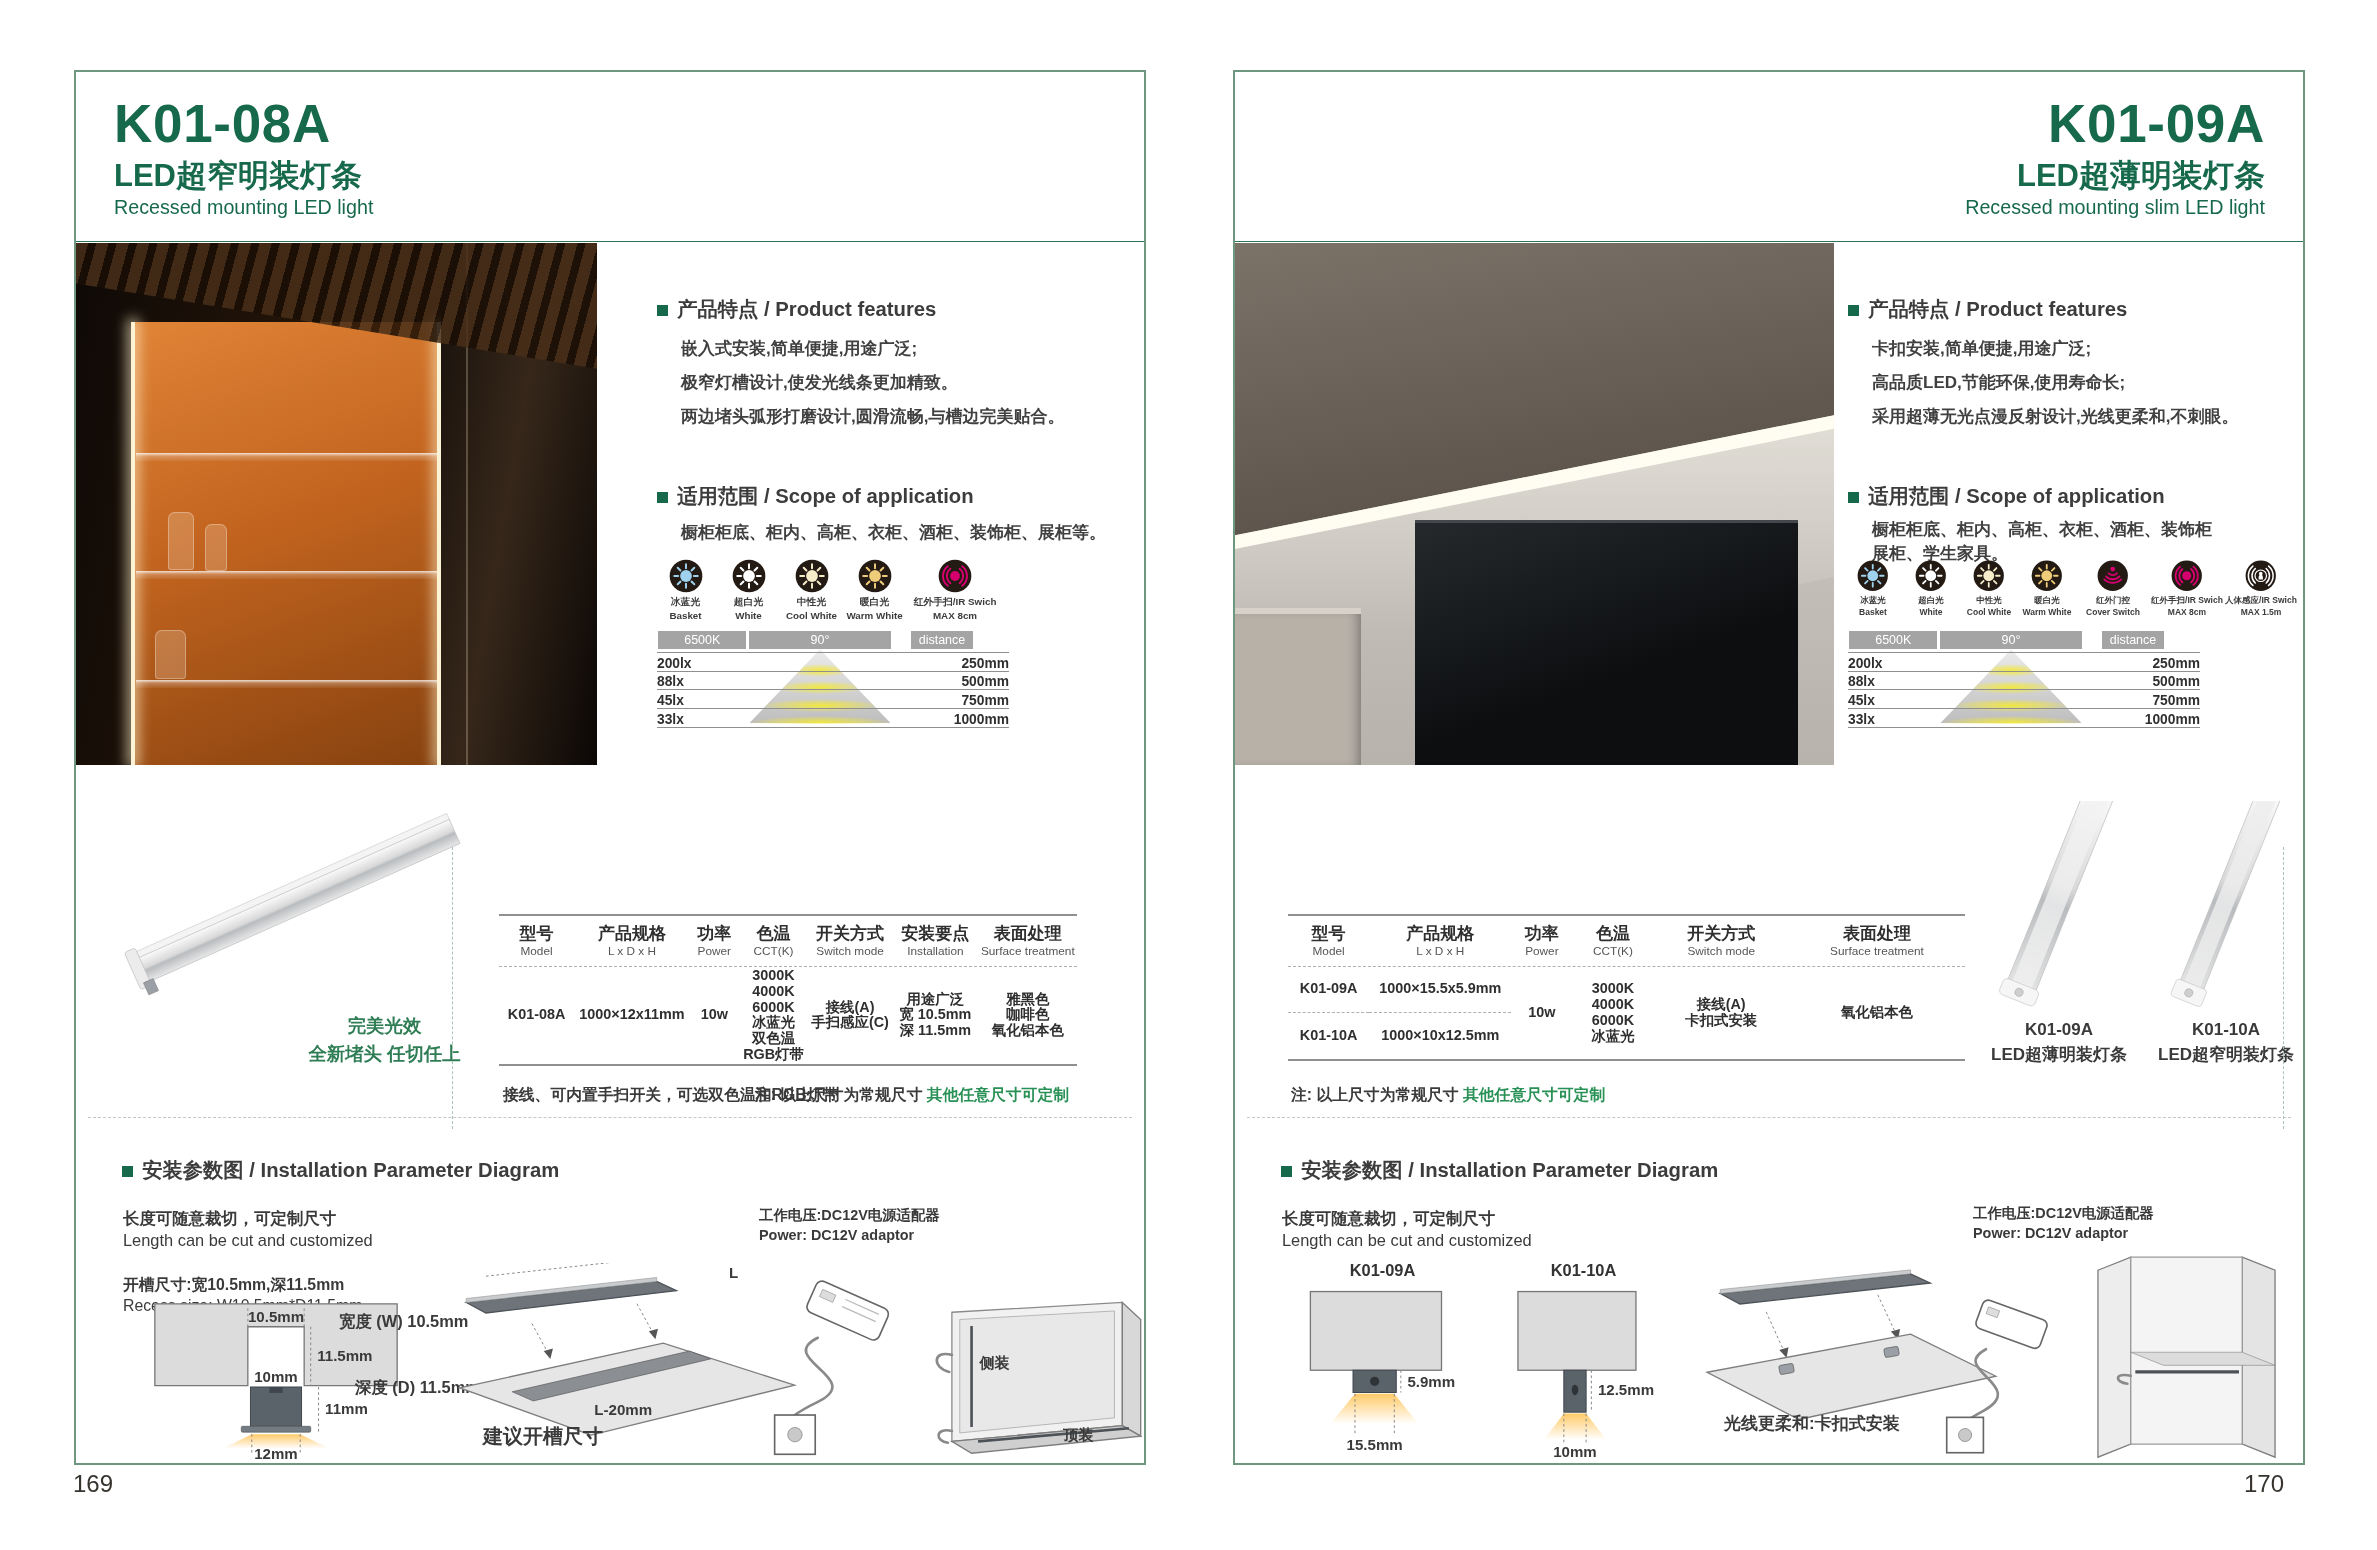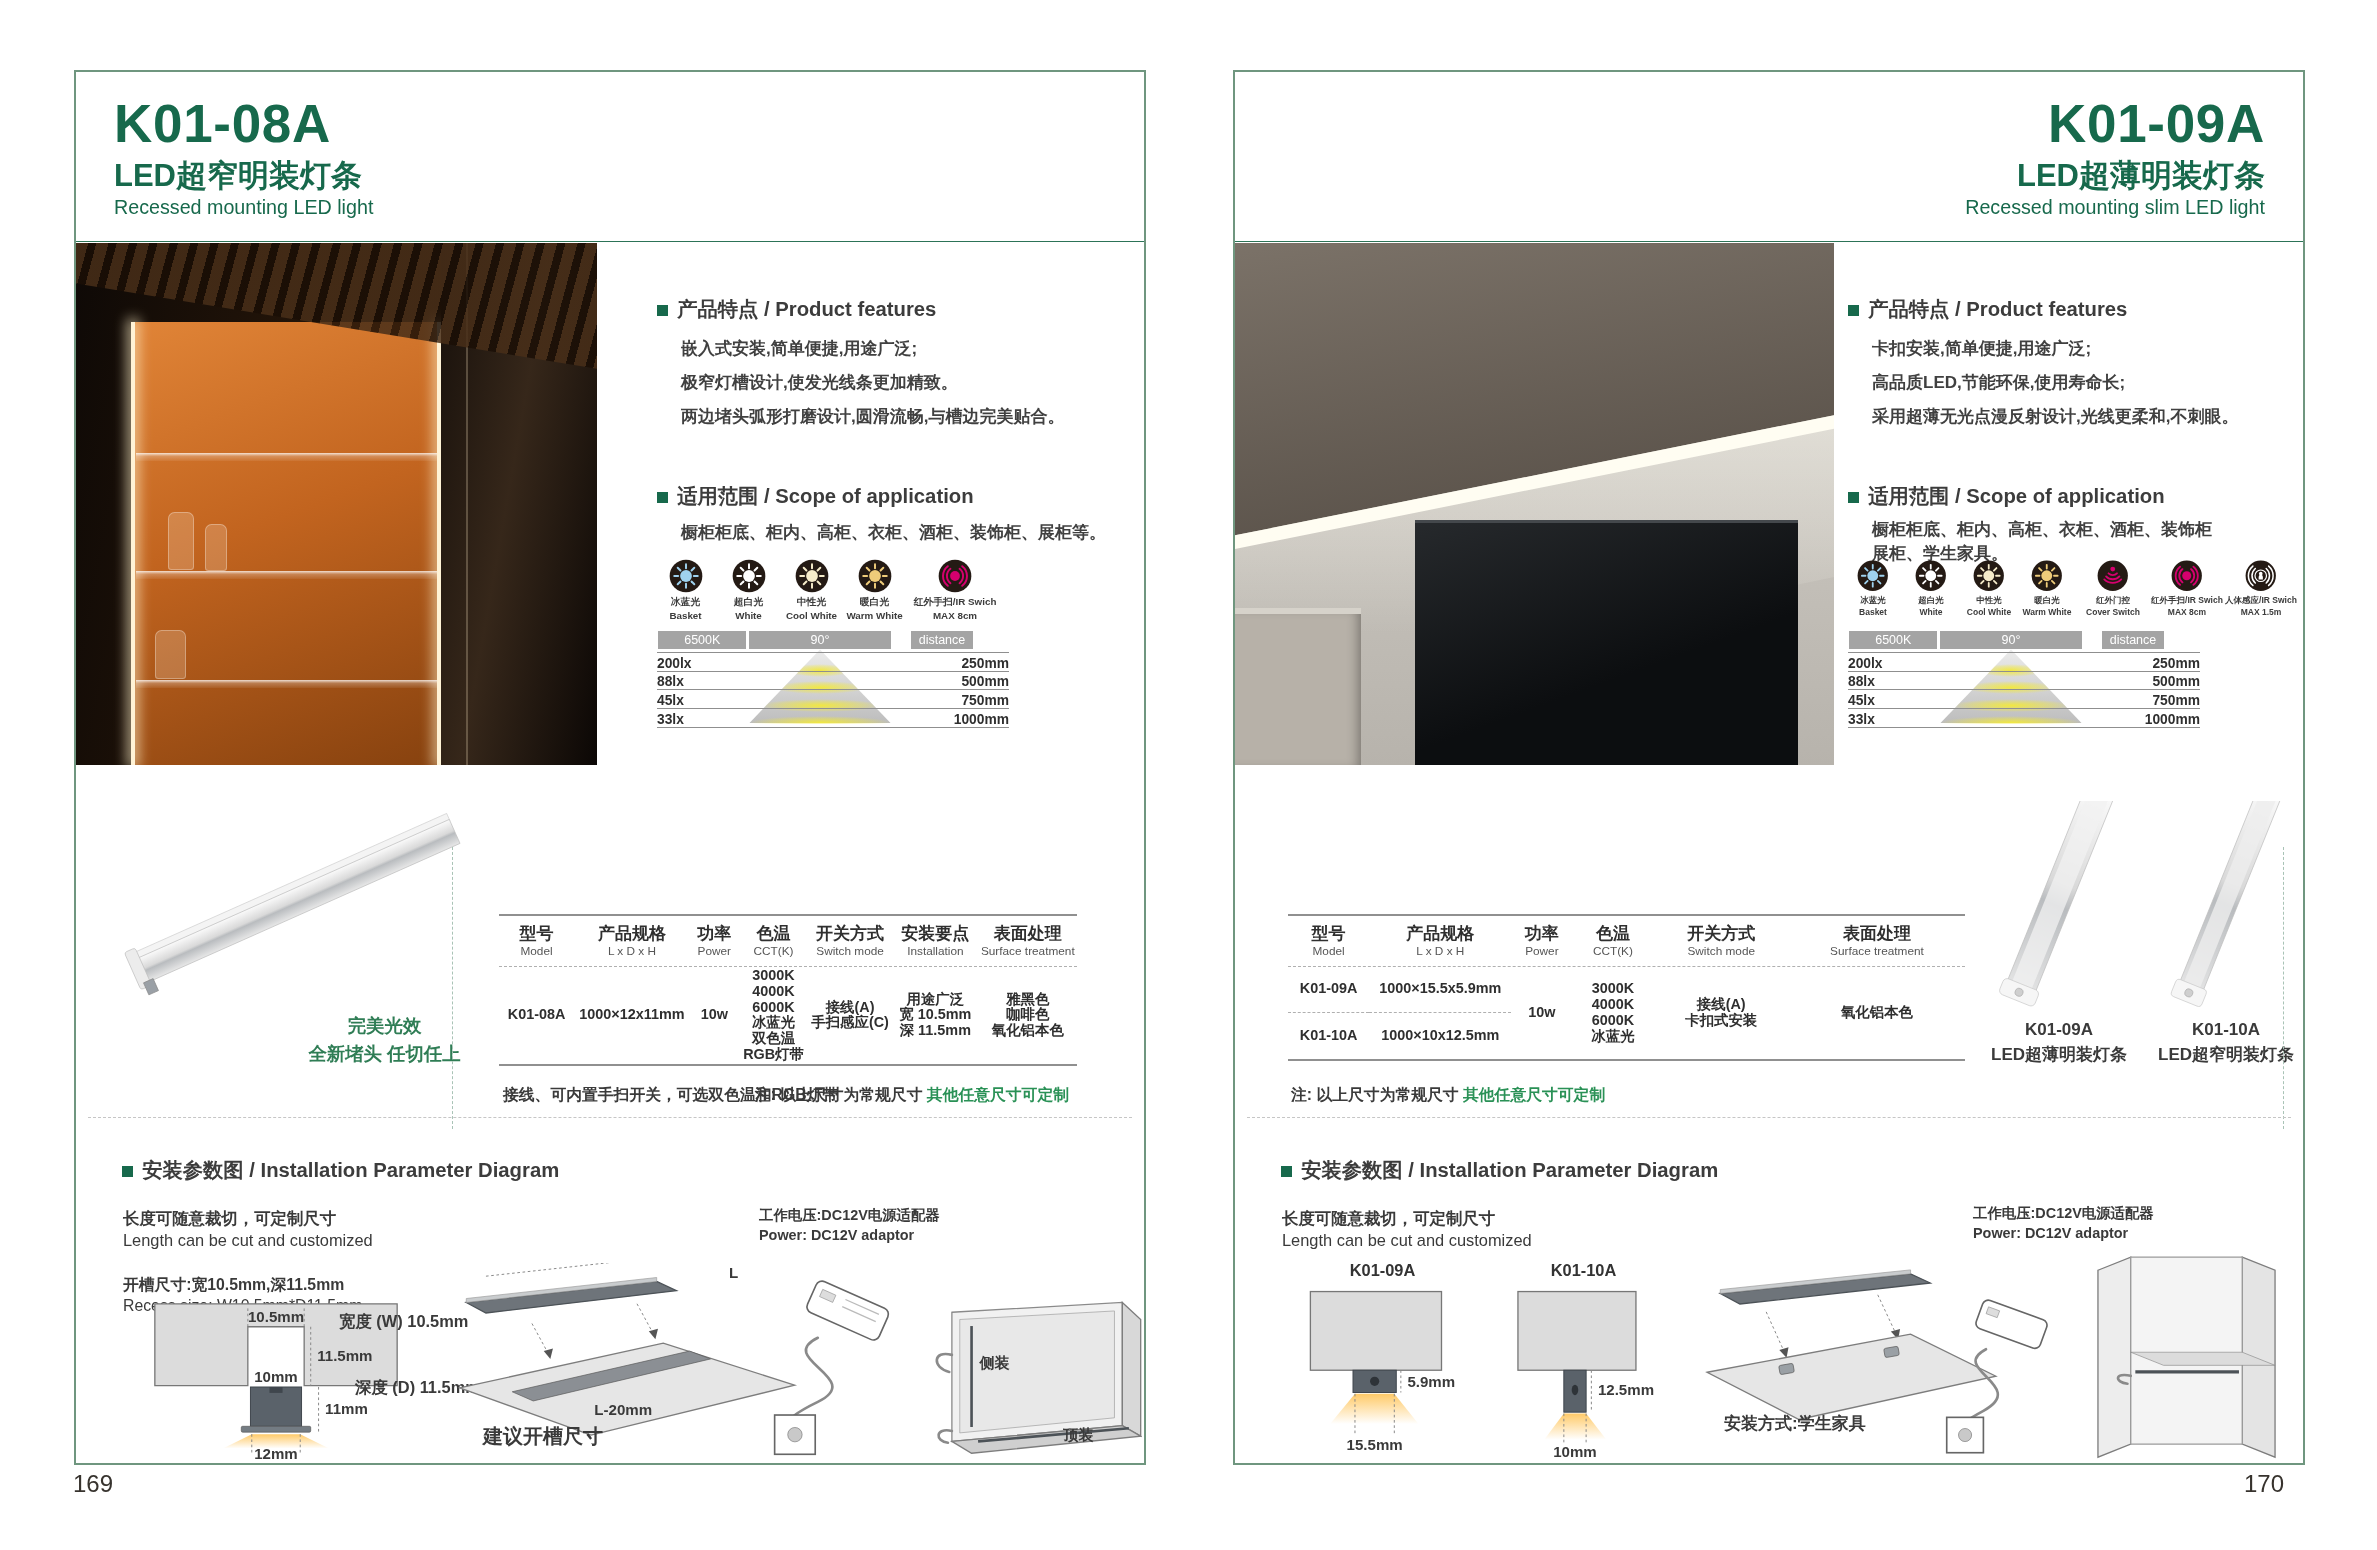--- a/index.html
+++ b/index.html
@@ -706,21 +706,21 @@
     <polygon points="40,60 330,30 360,44 70,76" fill="#6e747a" stroke="#4c5257" stroke-width="2"></polygon>
     <polygon points="40,60 330,30 330,24 40,54" fill="#c9ccce" stroke="#9a9a9a"></polygon>
     <line x1="110" y1="88" x2="138" y2="150" class="guide"></line>
     <polygon points="141,158 130,146 144,142" fill="#555"></polygon>
     <line x1="280" y1="62" x2="308" y2="122" class="guide"></line>
     <polygon points="311,130 300,118 314,114" fill="#555"></polygon>
     <polygon points="20,180 330,122 460,186 160,252" fill="#e6e6e6" stroke="#7d7d7d" stroke-width="2"></polygon>
     <rect x="130" y="168" width="22" height="14" rx="3" fill="#9aa0a5" stroke="#555" transform="rotate(-10 141 175)"></rect>
     <rect x="290" y="142" width="22" height="14" rx="3" fill="#9aa0a5" stroke="#555" transform="rotate(-10 301 149)"></rect>
   </svg>
-  <div class="itxt b" style="left:489px;top:1340px;font-size:17px;">安装方式:学生家具</div>
+  <div class="itxt b" style="left:489px;top:1340px;font-size:17px;">光线更柔和:卡扣式安装</div>
 
   <div class="ptxt" style="left:738px;top:1132px;">工作电压:DC12V电源适配器</div>
   <div class="ptxt" style="left:738px;top:1153px;">Power: DC12V adaptor</div>
   <svg class="dsvg" style="left:696px;top:1214px;" width="131" height="171" viewBox="0 0 200 260">
     <g transform="rotate(20 120 60)">
       <rect x="70" y="34" width="104" height="46" rx="9" fill="#fff" stroke="#666" stroke-width="2.5"></rect>
       <rect x="80" y="44" width="18" height="11" fill="#ddd" stroke="#999"></rect>
     </g>
     <path d="M84 96 C 26 126, 150 152, 80 190 S 40 228, 62 242" class="cable"></path>
     <rect x="24" y="200" width="56" height="54" fill="#fff" stroke="#666" stroke-width="2.5"></rect>

